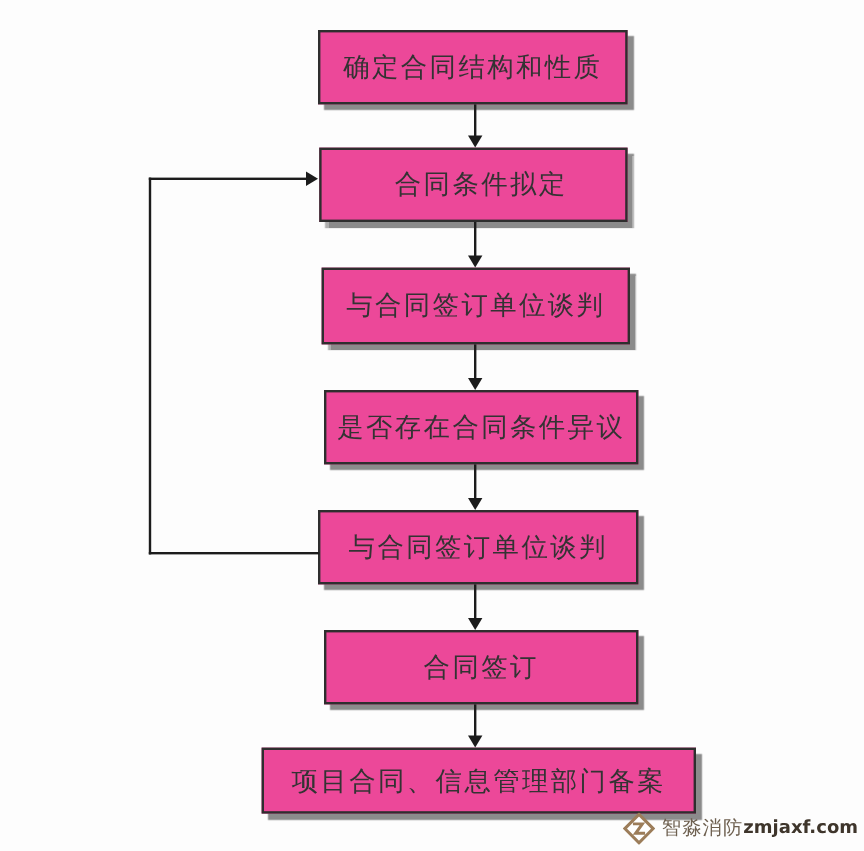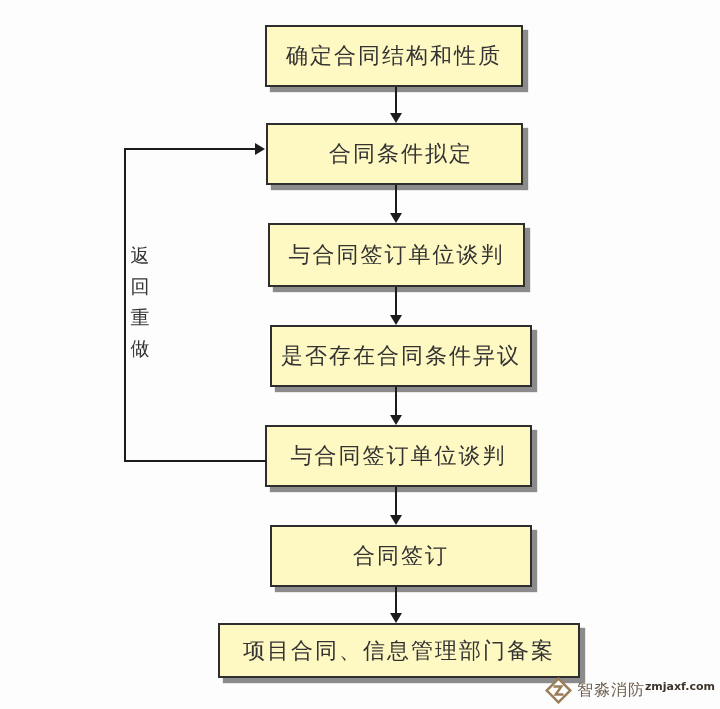--- a/index.html
+++ b/index.html
@@ -3,21 +3,21 @@
 <meta charset="utf-8">
 <style>
   html,body{margin:0;padding:0;background:#ffffff;}
   .canvas{
     position:relative;width:720px;height:709px;
     background:#fdfdfd;overflow:hidden;
     font-family:"DejaVu Serif","DejaVu Sans",serif;
   }
   .node{
     position:absolute;display:flex;align-items:center;justify-content:center;
-    background:#fef9c3;border:2px solid #2e2e2e;
+    background:#ec4899;border:2px solid #2e2e2e;
     box-shadow:5px 5px 1px rgba(110,110,110,0.8);
     font-size:22px;color:#333333;letter-spacing:2px;
     box-sizing:border-box;text-align:center;
   }
   .v-arrow{position:absolute;width:14px;}
   .v-arrow .shaft{position:absolute;left:6px;top:0;width:2px;background:#1c1c1c;}
   .v-arrow .head{
     position:absolute;left:1px;bottom:0;width:0;height:0;
     border-left:6px solid transparent;border-right:6px solid transparent;
     border-top:10px solid #1c1c1c;
@@ -33,21 +33,21 @@
     font-size:19px;line-height:31px;color:#333333;
     word-break:break-all;text-align:center;
   }
   .watermark{
     position:absolute;right:5px;bottom:5px;
     display:flex;align-items:center;gap:5px;
     font-family:"DejaVu Sans",sans-serif;
   }
   .wm-text{display:flex;flex-direction:row;line-height:1.15;}
   .wm-brand{font-size:16px;color:#6e6050;letter-spacing:1px;font-family:"DejaVu Serif",serif;}
-  .wm-url{font-size:11px;font-weight:bold;color:#3e352b;}
+  .wm-url{font-size:15px;font-weight:bold;color:#3e352b;}
 </style>
 </head>
 <body>
 
 <div class="canvas">
 
   <div class="node" style="left:265px;top:25px;width:258px;height:62px;">
     <span>确定合同结构和性质</span>
   </div>
 
@@ -103,21 +103,20 @@
   <div class="v-arrow" style="left:389px;top:587px;height:36px;">
     <div class="shaft" style="height:27px;"></div>
     <div class="head"></div>
   </div>
 
   <div class="line" style="left:124px;top:460px;width:142px;height:2px;"></div>
   <div class="line" style="left:124px;top:148px;width:2px;height:314px;"></div>
   <div class="line" style="left:124px;top:148px;width:131px;height:2px;"></div>
   <div class="head-right" style="left:255px;top:143px;"></div>
 
-  <div class="v-label">返回重做</div>
 
   <div class="watermark">
     <span style="display:inline-flex;">
       <svg width="27" height="27" viewBox="0 0 24 24">
         <path d="M12 1.5 L22.5 12 L12 22.5 L1.5 12 Z" fill="#ffffff" stroke="#9c7d5a" stroke-width="2.2"></path>
         <path d="M7.5 8.5 L14.5 8.5 L9.5 15.5 L16.5 15.5" fill="none" stroke="#9c7d5a" stroke-width="2.2"></path>
       </svg>
     </span>
     <span class="wm-text">
       <span class="wm-brand">智淼消防</span>

